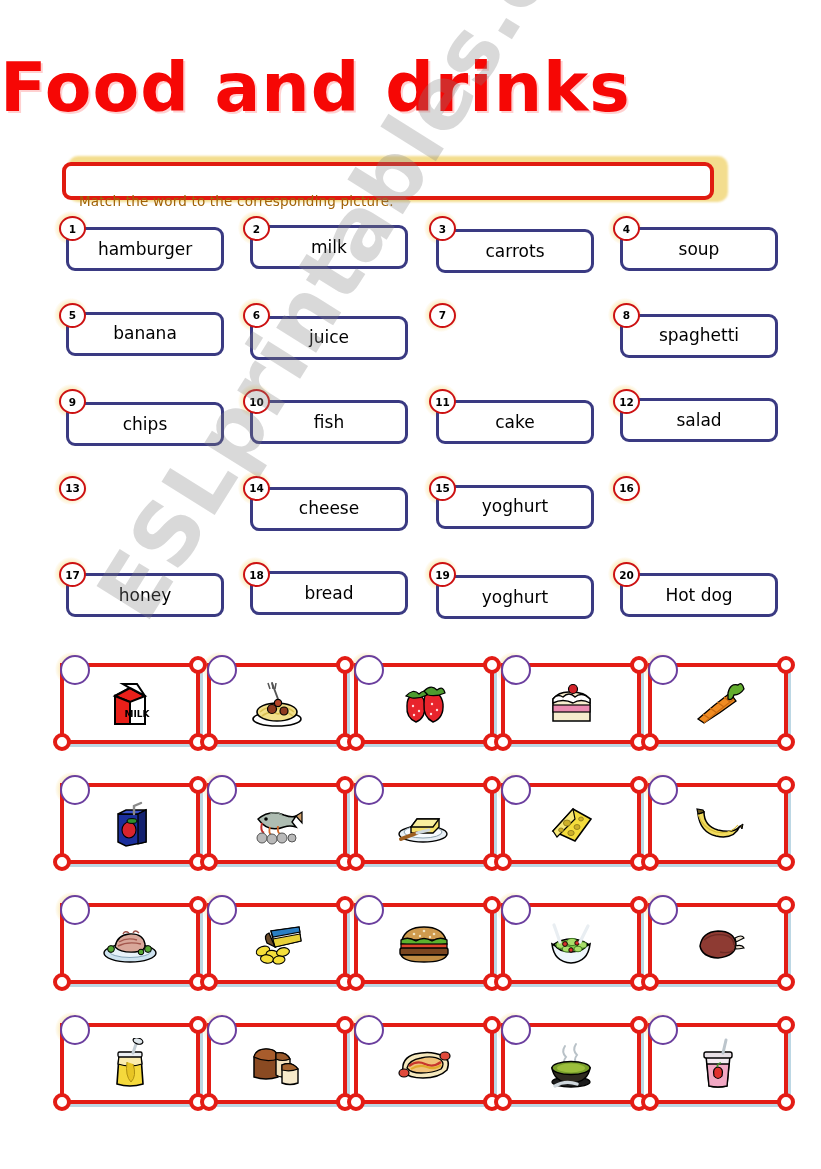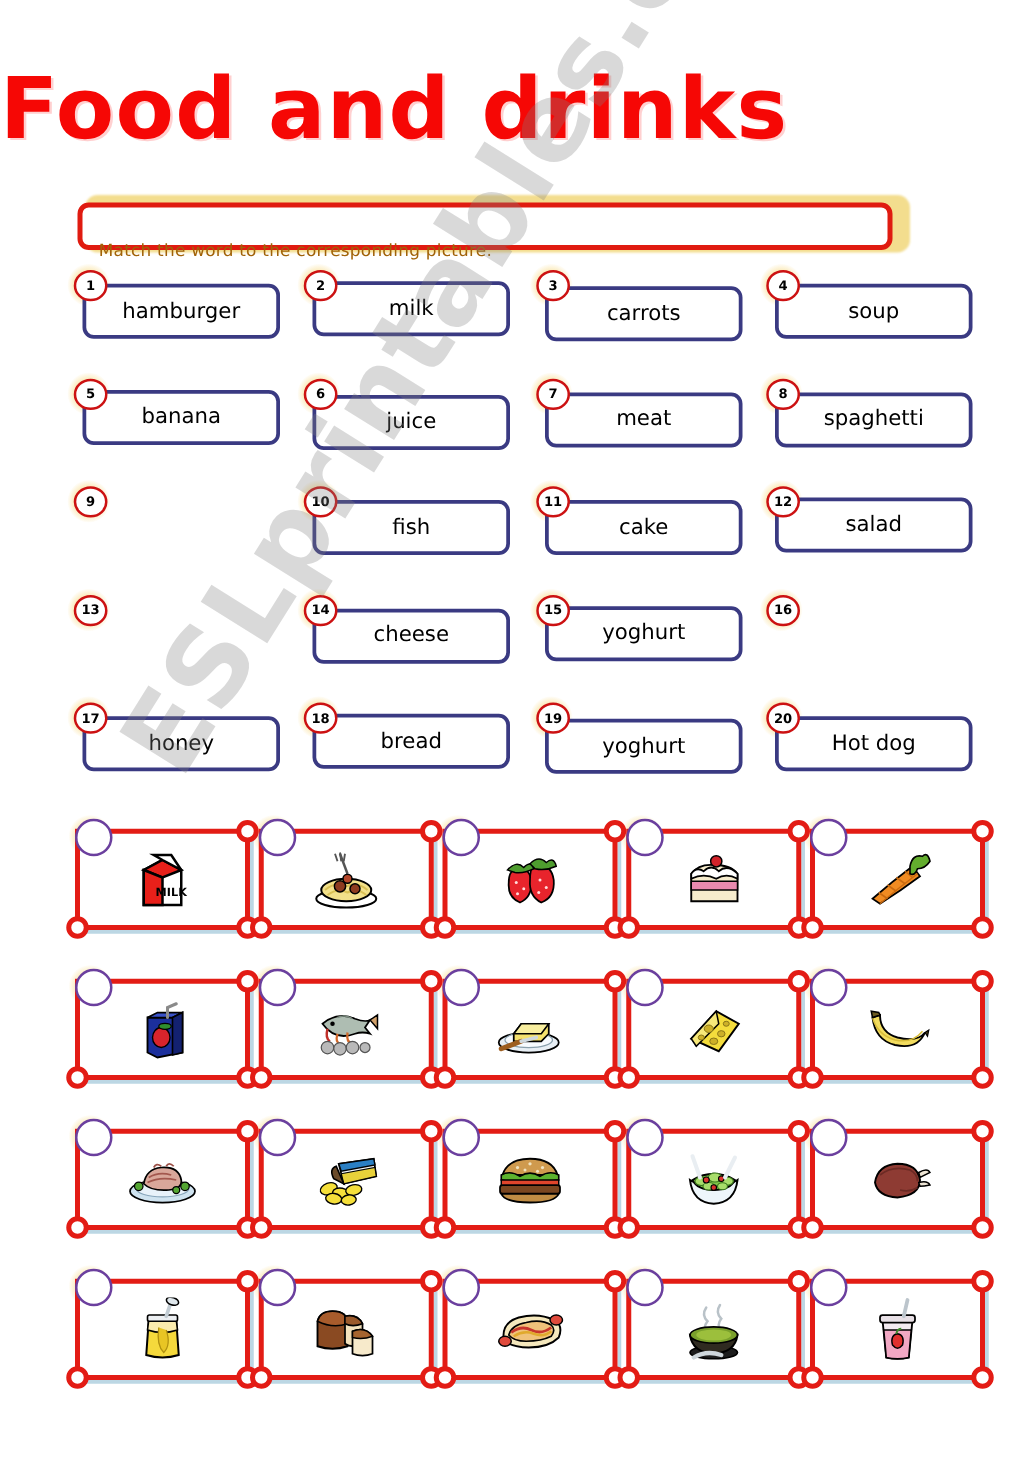--- a/index.html
+++ b/index.html
@@ -292,36 +292,36 @@
       </div>
       <div class="word-cell v2" style="left: 242px;">
         <div class="word-glow"></div>
         <div class="word-box">
           <span class="word-label">juice</span>
         </div>
         <div class="word-num">6</div>
       </div>
       <div class="word-cell v3" style="left: 428px;">
         <div class="word-glow"></div>
-        <div class="word-box">
-          <span class="word-label">meat</span>
-        </div>
         <div class="word-num">7</div>
       </div>
       <div class="word-cell " style="left: 612px;">
         <div class="word-glow"></div>
         <div class="word-box">
           <span class="word-label">spaghetti</span>
         </div>
         <div class="word-num">8</div>
       </div>
     </div>
     <div class="word-row">
       <div class="word-cell v2" style="left: 58px;">
         <div class="word-glow"></div>
+        <div class="word-box">
+          <span class="word-label">chips</span>
+        </div>
         <div class="word-num">9</div>
       </div>
       <div class="word-cell v3" style="left: 242px;">
         <div class="word-glow"></div>
         <div class="word-box">
           <span class="word-label">fish</span>
         </div>
         <div class="word-num">10</div>
       </div>
       <div class="word-cell " style="left: 428px;">

